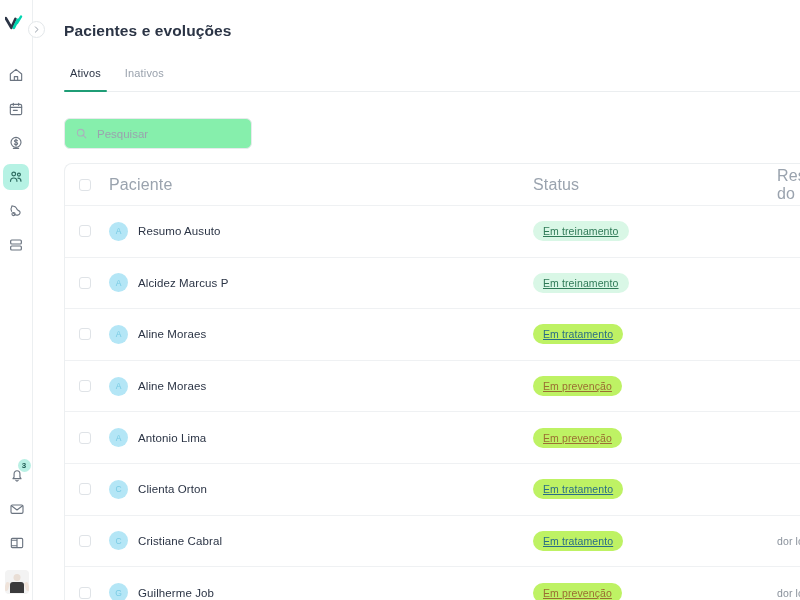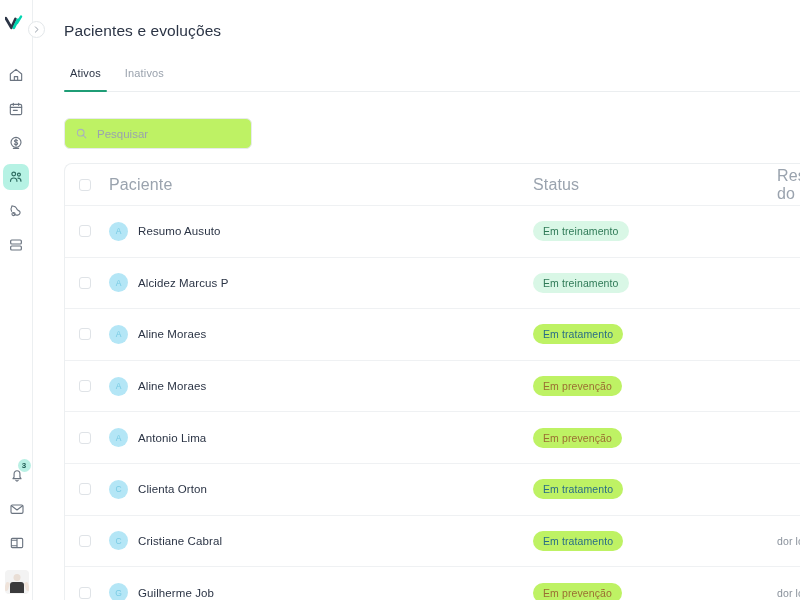--- a/index.html
+++ b/index.html
@@ -106,21 +106,21 @@
     height: 600px;
     position: relative;
     background: #ffffff;
     overflow: hidden;
   }
 
   .page-title {
     position: absolute;
     left: 31px; top: 22px;
     font-size: 15.5px;
-    font-weight: normal;
+    font-weight: bold;
     color: #2b3445;
     letter-spacing: 0.1px;
   }
 
   .tabs {
     position: absolute;
     left: 31px; top: 64px;
     width: 740px;
     height: 28px;
     border-bottom: 1px solid #ebeef0;
@@ -144,21 +144,21 @@
     background: #1f9d76;
     border-radius: 2px;
   }
 
   .search-box {
     position: absolute;
     left: 31px; top: 118px;
     width: 188px; height: 31px;
     border: 1px solid #e7eaec;
     border-radius: 6px;
-    background: #bef264;
+    background: #86efac;
     display: flex;
     align-items: center;
     padding: 0 10px;
     gap: 9px;
   }
   .search-box svg { width: 13px; height: 13px; flex: 0 0 13px; }
   .search-input {
     border: none; outline: none;
     font-family: "Liberation Sans", sans-serif;
     font-size: 11.5px;
@@ -224,20 +224,21 @@
     letter-spacing: 0.1px;
   }
 
   .badge {
     font-size: 10.5px;
     padding: 4px 10px;
     border-radius: 11px;
     letter-spacing: 0.1px;
     white-space: nowrap;
     cursor: pointer;
+    text-decoration: underline;
   }
   .badge.treinamento { background: #d9f7e6; color: #2f7a57; }
   .badge.tratamento  { background: #bef264; color: #2a6e86; }
   .badge.prevencao   { background: #bef264; color: #9a6f32; }
 
   .resumo-text {
     font-size: 10.5px;
     color: #8a929c;
     white-space: nowrap;
     overflow: hidden;

